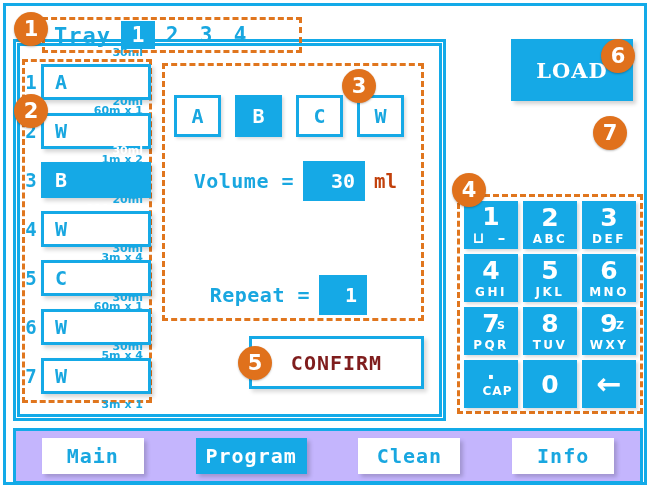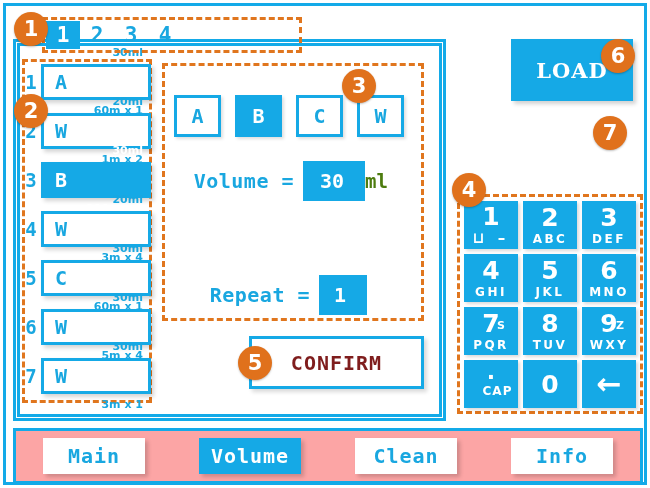--- a/index.html
+++ b/index.html
@@ -94,24 +94,24 @@
   .field{
     position:absolute;display:flex;align-items:center;height:40px;
   }
   .field-label{
     color:#19A7E0;font-size:20px;font-weight:bold;text-align:right;
     width:132px;padding-right:9px;letter-spacing:.5px;
   }
   .field-val{
     height:40px;background:#15A9E6;color:#fff;font-size:20px;font-weight:bold;
     display:flex;align-items:center;justify-content:flex-end;
-    padding-right:21px;box-sizing:border-box;
+    padding-right:10px;box-sizing:border-box;
   }
   .field-unit{
-    color:#4d7c0f;font-size:19px;font-weight:bold;
+    color:#c2410c;font-size:19px;font-weight:bold;padding-left:9px;
   }
 
   
   .confirm{
     position:absolute;left:243px;top:330px;width:175px;height:53px;
     border:3px solid #15A9E6;box-sizing:border-box;background:#fff;
     display:flex;align-items:center;justify-content:center;
     color:#7f1d1d;font-size:20px;font-weight:bold;letter-spacing:1px;
     box-shadow:3px 3px 4px rgba(0,0,0,.15);z-index:15;
   }
@@ -144,40 +144,41 @@
   .key .sub{font-size:12px;font-weight:bold;letter-spacing:2.5px;line-height:1;margin-top:3px;}
   .key .sup{position:absolute;font-size:11px;font-weight:bold;}
   .key.k1 .big{margin-bottom:2px;}
   .key .sym{font-size:15px;font-weight:bold;letter-spacing:4px;line-height:1;}
   .key .dot{font-size:22px;line-height:.5;font-weight:bold;}
   .key .arrow{font-size:30px;line-height:1;font-weight:bold;}
 
   
   .navbar{
     position:absolute;left:7px;top:422px;width:630px;height:56px;
-    border:3px solid #13AAE8;box-sizing:border-box;background:#fca5a5;
+    border:3px solid #13AAE8;box-sizing:border-box;background:#c4b5fd;
     display:flex;align-items:center;justify-content:space-around;
   }
   .nav-btn{
     min-width:102px;height:36px;display:flex;align-items:center;justify-content:center;
     background:#fff;color:#19A7E0;font-size:20px;font-weight:bold;letter-spacing:1px;
     box-shadow:3px 3px 4px rgba(0,0,0,.18);padding:0 10px;box-sizing:border-box;
   }
   .nav-btn.act{background:#15A9E6;color:#fff;}
 </style>
 </head>
 <body>
 
 <div class="app">
 
   <div class="content-frame"></div>
   <div class="content-frame2"></div>
 
   <div class="dash" style="position:absolute;left:36px;top:11px;width:260px;height:36px;z-index:18;"></div>
   <div class="tray-row" style="background:transparent;">
+    <div class="tray-label">Tray</div>
     <div class="tray-nums" style="display:flex;">
       <div class="tray-num sel">1</div>
       <div class="tray-num">2</div>
       <div class="tray-num">3</div>
       <div class="tray-num">4</div>
     </div>
   </div>
   <div class="badge" style="left:8px;top:6px;">1</div>
 
   <div class="dash" style="position:absolute;left:16px;top:53px;width:130px;height:344px;z-index:12;"></div>
@@ -359,18 +360,18 @@
       <div class="key">
         <span class="arrow">←</span>
       </div>
 
     </div>
   </div>
   <div class="badge" style="left:446px;top:167px;">4</div>
 
   <div class="navbar">
     <div class="nav-btn">Main</div>
-    <div class="nav-btn act">Volume</div>
+    <div class="nav-btn act">Program</div>
     <div class="nav-btn">Clean</div>
     <div class="nav-btn">Info</div>
   </div>
 
 </div>
 
 </body></html>

